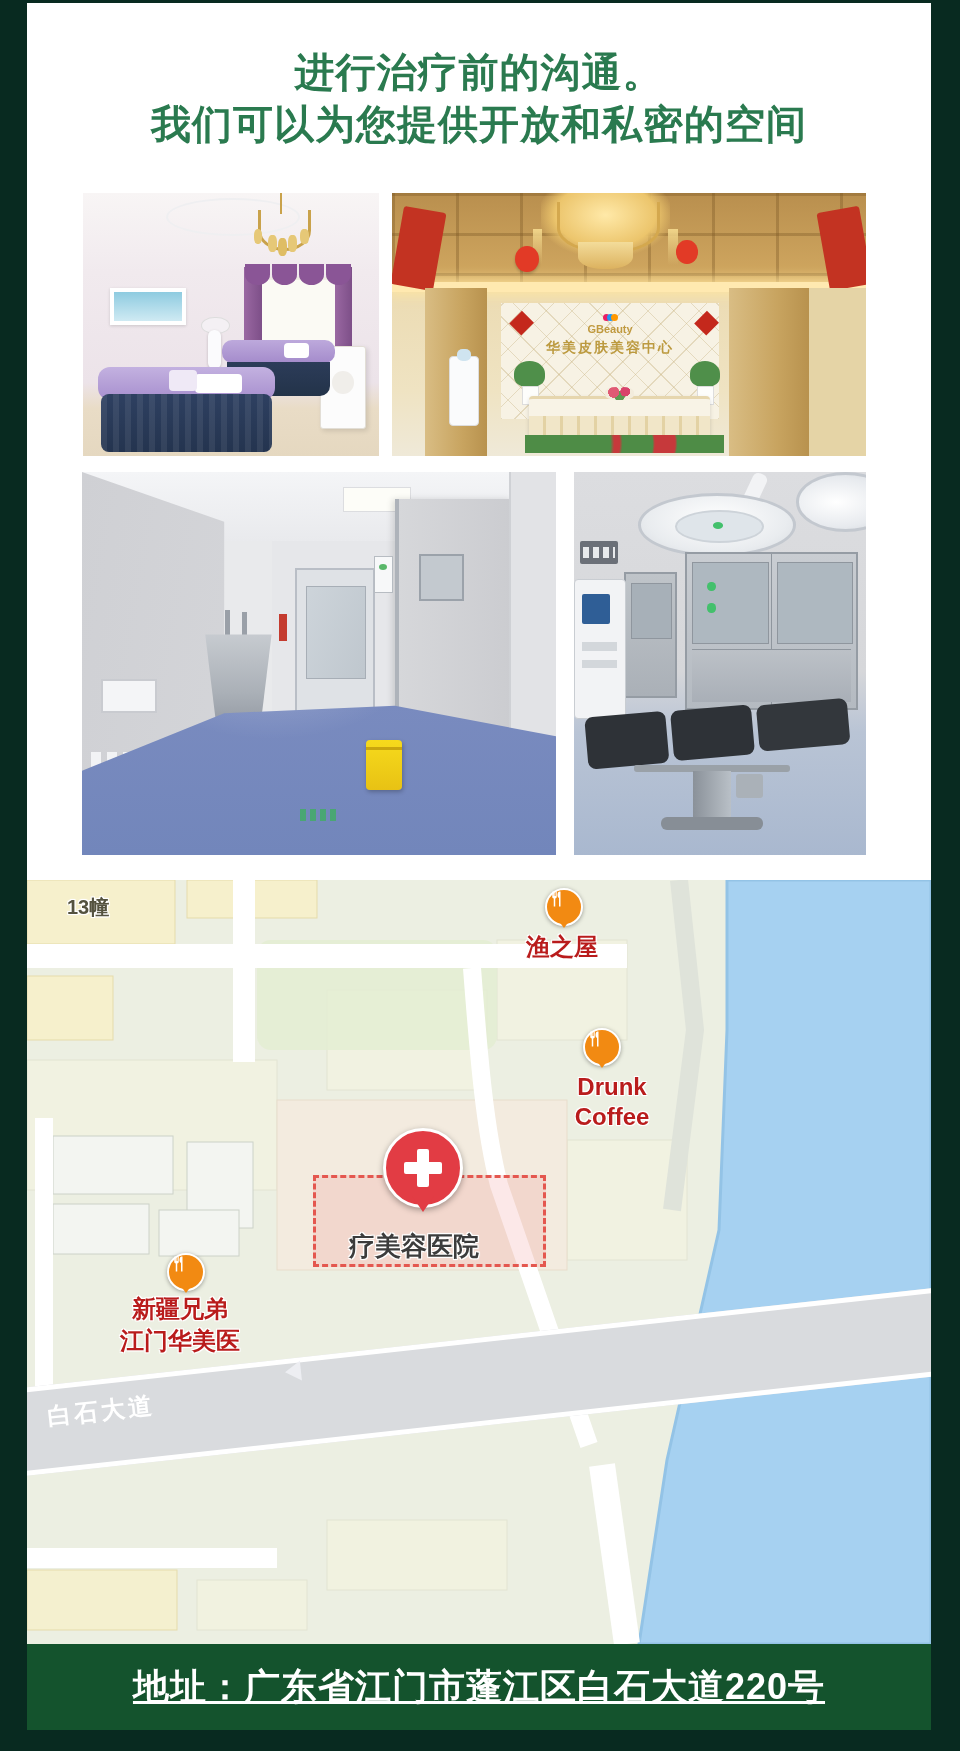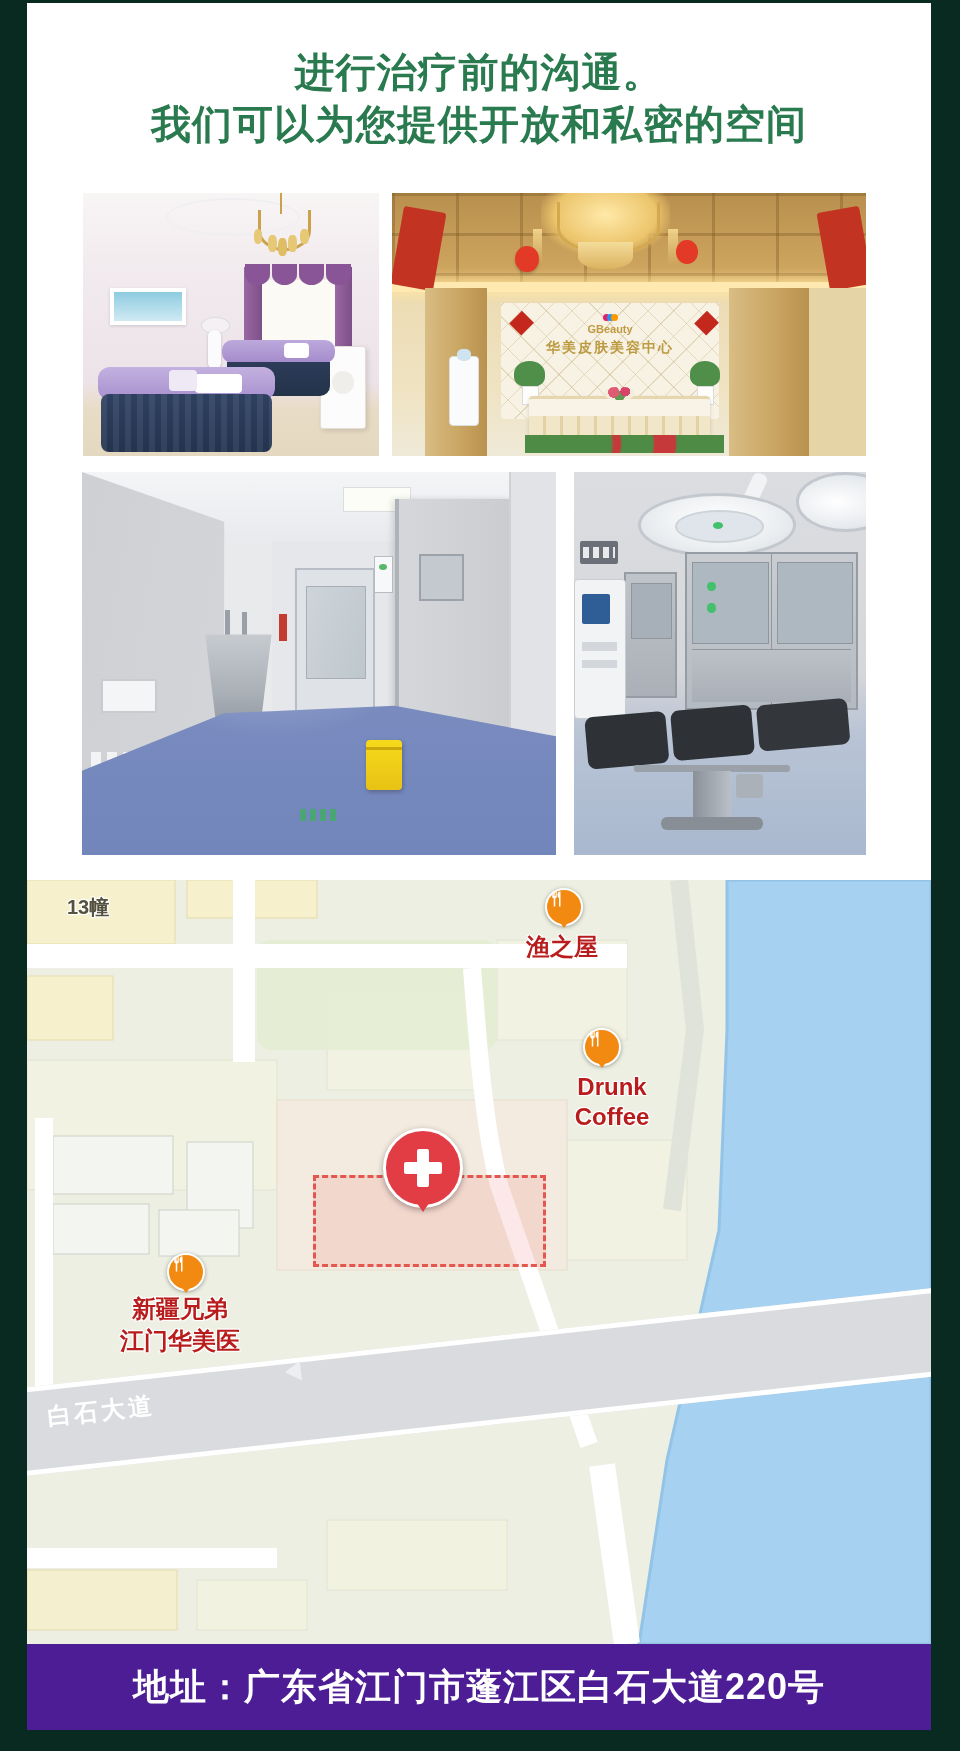--- a/index.html
+++ b/index.html
@@ -55,23 +55,23 @@
     color:#3c3c3c;font-weight:bold;font-size:26px;line-height:36px;z-index:6;
     text-shadow:-1px -1px 0 #fff,1px -1px 0 #fff,-1px 1px 0 #fff,1px 1px 0 #fff,0 0 3px #fff;}
   .main-road{position:absolute;left:-38px;top:458px;width:980px;height:78px;background:#d9dbde;
     border-top:5px solid #fff;border-bottom:5px solid #fff;transform:rotate(-6.26deg);z-index:1;}
   .road-label{position:absolute;left:20px;top:515px;color:#fff;font-weight:bold;font-size:24px;
     letter-spacing:3px;transform:rotate(-6.26deg);z-index:3;}
   .road-arrow{position:absolute;left:248px;top:482px;width:0;height:0;z-index:3;
     border:10px solid transparent;border-right:16px solid #eef0f4;transform:rotate(-6deg);opacity:.9;}
 
   
-  .banner{position:absolute;left:27px;top:1644px;width:904px;height:86px;background:#4c1d95;
+  .banner{position:absolute;left:27px;top:1644px;width:904px;height:86px;background:#14532d;
     display:flex;align-items:center;justify-content:center;color:#fff;font-weight:bold;
-    font-size:36px;letter-spacing:1px;}
+    font-size:36px;letter-spacing:1px;text-decoration:underline;}
 
   .lobby-sign{display:flex;flex-direction:column;align-items:center;}
 </style>
 </head>
 <body>
 
 <div class="page">
 
   <div class="heading">
     <div>进行治疗前的沟通。</div>
@@ -307,20 +307,21 @@
         </svg>
     </div>
     <div class="map-label orange-label" style="left:505px;top:192px;width:160px;">Drunk</div>
     <div class="map-label orange-label" style="left:505px;top:222px;width:160px;">Coffee</div>
 
     <div class="hospital-zone"></div>
     <div class="hospital-pin">
         <div class="cross"></div>
       </div>
     <div class="hospital-label">
+      <div>疗美容医院</div>
     </div>
 
     <div class="poi-pin" style="left:140px;top:373px;">
       <svg viewBox="0 0 24 24">
           <path d="M7 2v7c0 1.4.9 2.2 2 2.4V22h2V11.4c1.1-.2 2-1 2-2.4V2h-1.6v6h-1.2V2h-1.4v6H8.6V2H7z" fill="#fff"></path>
           <path d="M16.5 2c-1.4 0-2.5 2.2-2.5 4.8 0 2 .8 3.6 2 4V22h2V2h-1.5z" fill="#fff"></path>
         </svg>
     </div>
     <div class="map-label orange-label" style="left:73px;top:414px;width:160px;">新疆兄弟</div>
     <div class="map-label orange-label" style="left:73px;top:446px;width:160px;">江门华美医</div>

